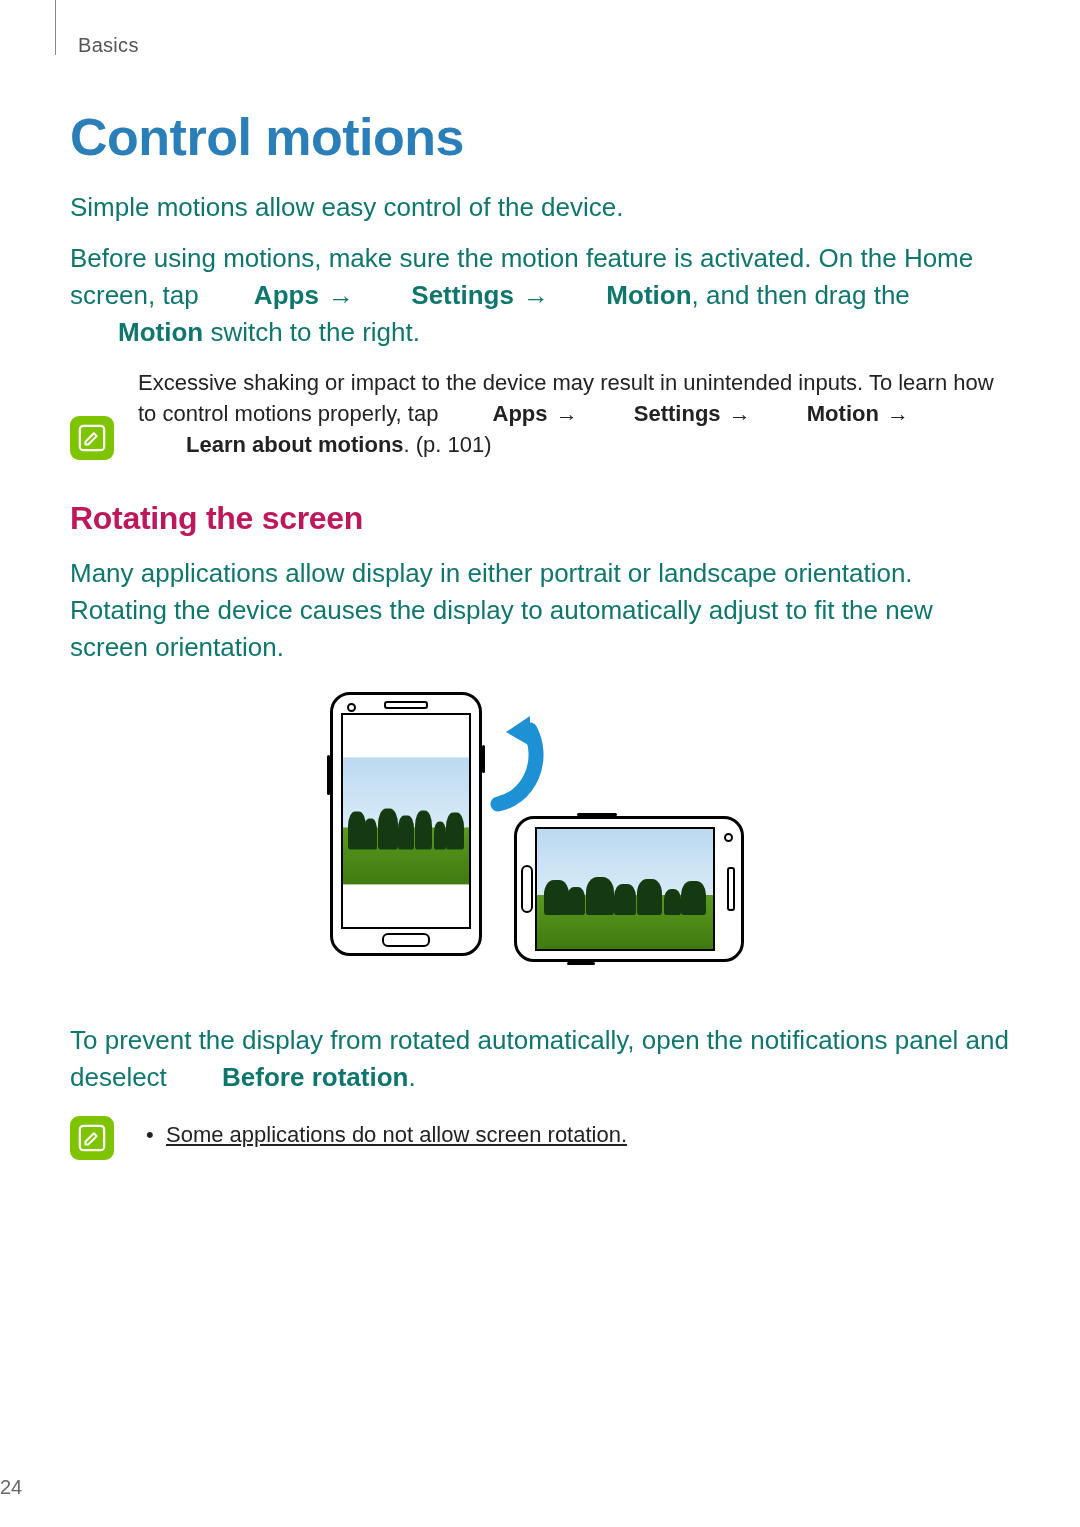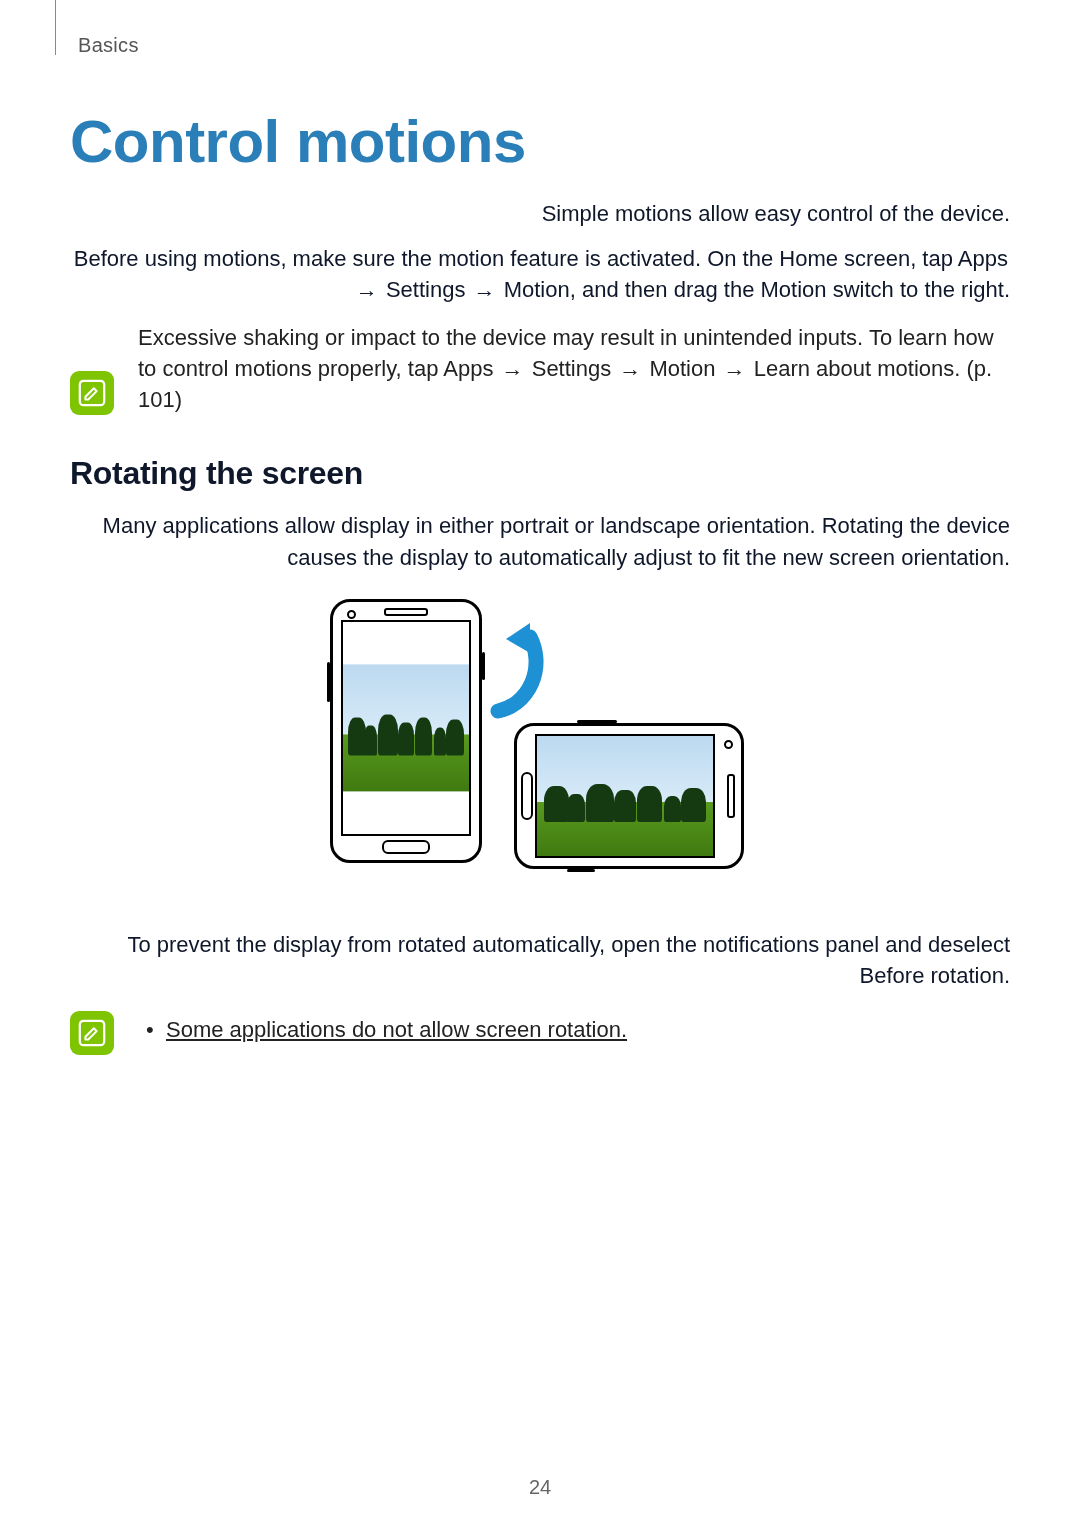--- a/index.html
+++ b/index.html
@@ -24,34 +24,33 @@
     height: 55px;
     border-left: 1.5px solid #888;
   }
   .breadcrumb {
     font-size: 20px;
     color: #555;
     margin: 4px 0 50px 8px;
     letter-spacing: 0.3px;
   }
   h1.title {
-    font-size: 60px;
+    font-size: 52px;
     font-weight: 700;
     color: #2a7fb8;
     margin: 0 0 22px 0;
     letter-spacing: -0.5px;
   }
   p.body {
-    font-size: 22px;
+    font-size: 26px;
     line-height: 1.42;
     margin: 0 0 14px 0;
-    color: #0f172a;
-    text-align: right;
-  }
-  .bold { font-weight: 400; }
+    color: #0f766e;
+  }
+  .bold { font-weight: 700; margin-left: 48px; }
   .arrow { padding: 0 2px; }
   .note-row {
     display: flex;
     align-items: flex-end;
     margin: 16px 0 30px 0;
   }
   .note-icon {
     flex: 0 0 auto;
     width: 44px;
     height: 44px;
@@ -84,21 +83,21 @@
   .note-body ul li::before {
     content: "•";
     position: absolute;
     left: -14px;
     top: 0;
     color: #222;
   }
   h2.subhead {
     font-size: 32px;
     font-weight: 700;
-    color: #0f172a;
+    color: #be185d;
     margin: 40px 0 18px 0;
     letter-spacing: -0.3px;
   }
   
   .illus-wrap {
     width: 100%;
     display: flex;
     justify-content: center;
     margin: 26px 0 30px 0;
   }
@@ -232,21 +231,20 @@
     left: 142px;
     top: 20px;
     width: 110px;
     height: 110px;
   }
 
   .page-number {
     position: absolute;
     bottom: 28px;
     left: 0; right: 0;
-    text-align: center;
     font-size: 20px;
     color: #666;
   }
 </style>
 </head>
 <body>
 
 <div class="page">
   <div class="side-rule"></div>
 

